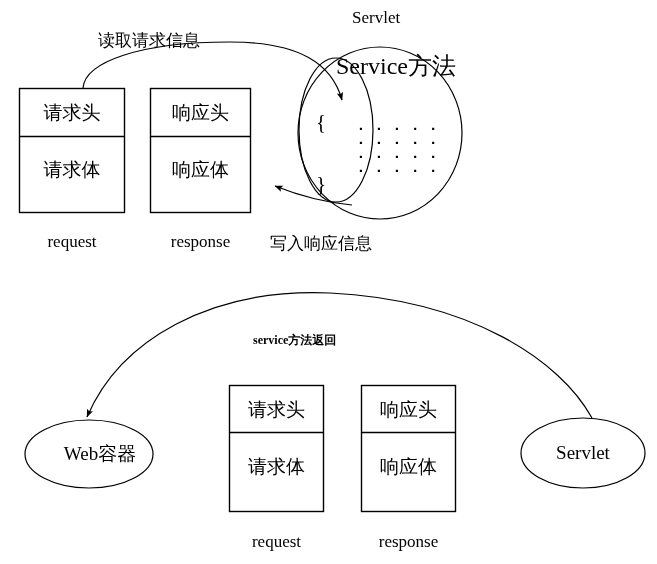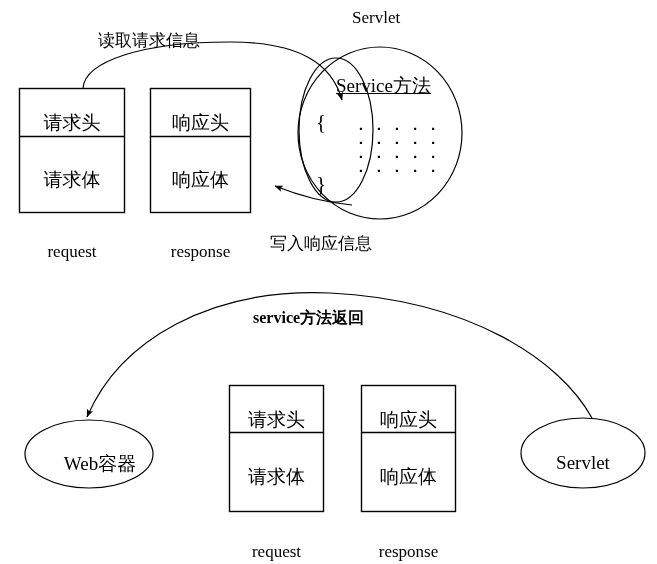--- a/index.html
+++ b/index.html
@@ -38,21 +38,20 @@
   .bold-lbl {
     font-family: "Liberation Serif", "DejaVu Serif", serif;
     font-weight: bold;
   }
   .box-text {
     position: absolute;
     text-align: center;
     white-space: nowrap;
     font-size: 19px;
     letter-spacing: 0px;
-    margin-top: 10px;
   }
   .brace {
     position: absolute;
     font-family: "Liberation Serif", "DejaVu Serif", serif;
     font-size: 21px;
   }
 </style>
 </head>
 <body>
 
@@ -105,35 +104,35 @@
 <div class="lbl cjk" style="left:270px; top:235px; font-size:17px;text-align:center;">写入响应信息</div>
 
 <div class="box-text cjk" style="left:19px; top:100px; width:106px;">请求头</div>
 <div class="box-text cjk" style="left:19px; top:157px; width:106px;">请求体</div>
 <div class="box-text serif-lbl" style="left:19px; top:232px; width:106px; font-size:17px;">request</div>
 
 <div class="box-text cjk" style="left:150px; top:100px; width:101px;">响应头</div>
 <div class="box-text cjk" style="left:150px; top:157px; width:101px;">响应体</div>
 <div class="box-text serif-lbl" style="left:145px; top:232px; width:111px; font-size:17px;">response</div>
 
-<div class="lbl" style="left:336px; top:76px; font-size:19px;text-decoration:underline;">
+<div class="lbl" style="left:336px; top:54px; font-size:24px;">
   <span class="serif-lbl">Service</span><span class="cjk">方法</span>
 </div>
 
 <div class="brace" style="left:316px; top:110px;">{</div>
 <div class="brace" style="left:316px; top:172px;">}</div>
 
 <div style="position:absolute; left:357px; top:122px; font-family:'DejaVu Sans Mono', monospace; font-size:13px; font-weight:bold; line-height:14px; letter-spacing:1.2px;">
   <div>· · · · ·</div>
   <div>· · · · ·</div>
   <div>· · · · ·</div>
   <div>· · · · ·</div>
 </div>
 
-<div class="lbl bold-lbl" style="left:253px; top:310px; font-size:16px;">service方法返回</div>
+<div class="lbl bold-lbl" style="left:253px; top:334px; font-size:12px;">service方法返回</div>
 
 <div class="box-text" style="left:25px; top:441px; width:150px; font-size:19px;">
   <span class="serif-lbl">Web</span><span class="cjk">容器</span>
 </div>
 
 <div class="box-text serif-lbl" style="left:521px; top:442px; width:124px; font-size:19px;">Servlet</div>
 
 <div class="box-text cjk" style="left:229px; top:397px; width:95px;">请求头</div>
 <div class="box-text cjk" style="left:229px; top:454px; width:95px;">请求体</div>
 <div class="box-text serif-lbl" style="left:224px; top:532px; width:105px; font-size:17px;">request</div>

